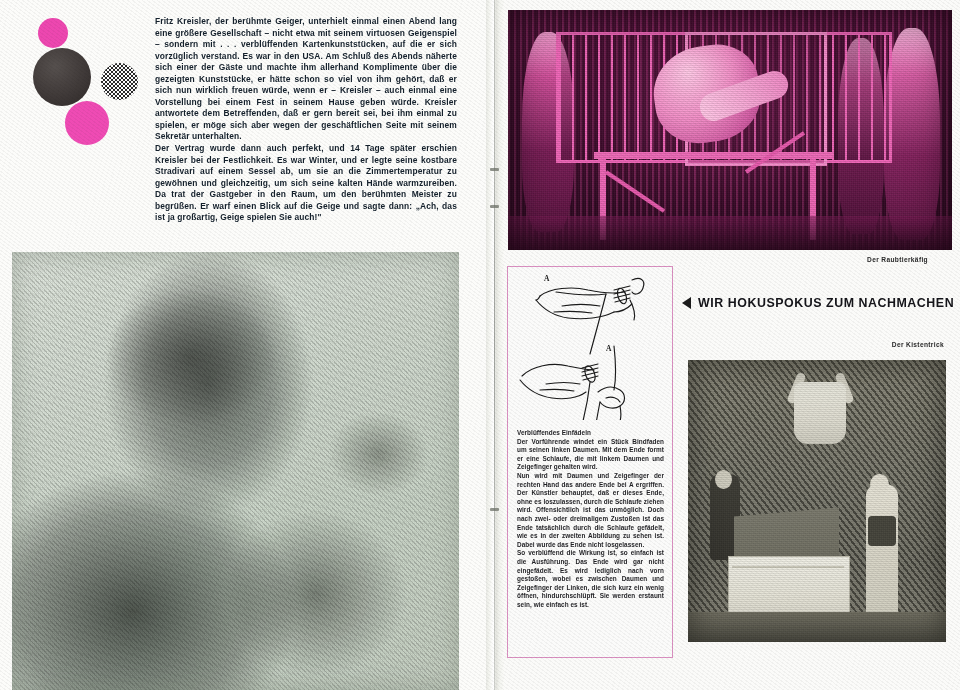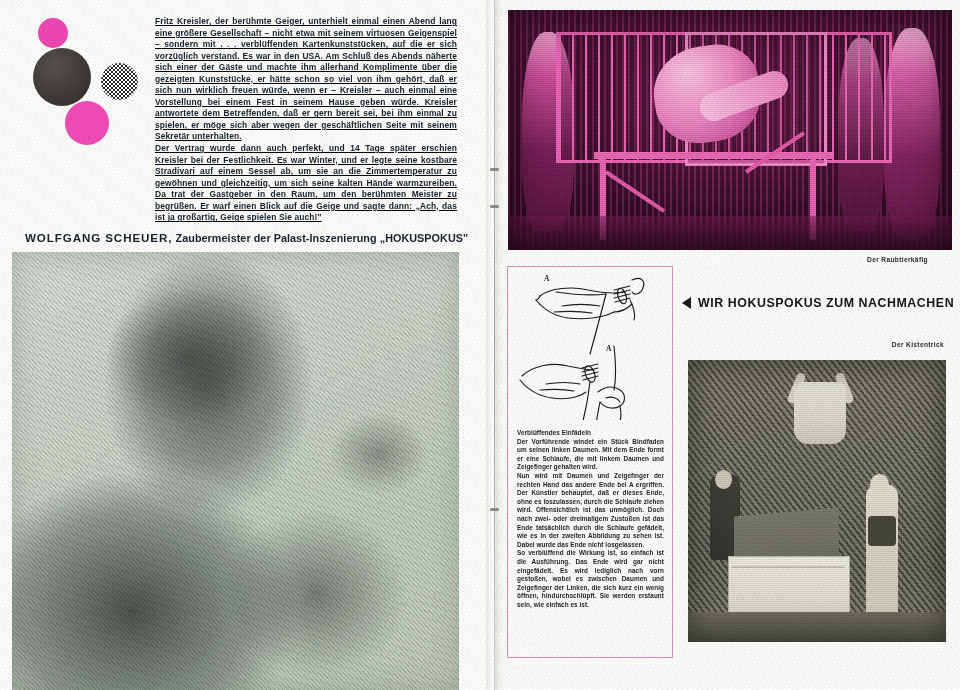--- a/index.html
+++ b/index.html
@@ -33,21 +33,21 @@
   .deco-dark{left:33px;top:48px;width:58px;height:58px;
              background:radial-gradient(circle at 38% 32%,#56504e,#3a3433 70%,#2e2826);}
   .deco-check{left:101px;top:63px;width:37px;height:37px;
     background-image:
       linear-gradient(45deg,#2a2a2a 25%,transparent 25%,transparent 75%,#2a2a2a 75%),
       linear-gradient(45deg,#2a2a2a 25%,transparent 25%,transparent 75%,#2a2a2a 75%);
     background-size:4px 4px;background-position:0 0,2px 2px;background-color:#fff;}
   .deco-pink-lg{left:65px;top:101px;width:44px;height:44px;background:#ef4bb4;}
 
   
-  .article{position:absolute;left:155px;top:16px;width:305px;text-decoration:underline;}
+  .article{position:absolute;left:155px;top:16px;width:305px;}
   .article p{
     margin:0;
     font-family:"Liberation Sans", sans-serif;
     font-size:8.5px;line-height:11.55px;
     color:#14202c;font-weight:700;letter-spacing:.12px;
     text-align:justify;
     font-stretch:condensed;
     transform:scaleX(.99);transform-origin:left top;
   }
   .article p + p{margin-top:0;}
@@ -214,24 +214,20 @@
   <div class="deco deco-pink-sm"></div>
   <div class="deco deco-dark"></div>
   <div class="deco deco-check"></div>
   <div class="deco deco-pink-lg"></div>
 
   <div class="article">
     <p>Fritz Kreisler, der berühmte Geiger, unterhielt einmal einen Abend lang eine größere Gesellschaft – nicht etwa mit seinem virtuosen Geigenspiel – sondern mit . . . verblüffenden Kartenkunststücken, auf die er sich vorzüglich verstand. Es war in den USA. Am Schluß des Abends näherte sich einer der Gäste und machte ihm allerhand Komplimente über die gezeigten Kunststücke, er hätte schon so viel von ihm gehört, daß er sich nun wirklich freuen würde, wenn er – Kreisler – auch einmal eine Vorstellung bei einem Fest in seinem Hause geben würde. Kreisler antwortete dem Betreffenden, daß er gern bereit sei, bei ihm einmal zu spielen, er möge sich aber wegen der geschäftlichen Seite mit seinem Sekretär unterhalten.</p>
     <p>Der Vertrag wurde dann auch perfekt, und 14 Tage später erschien Kreisler bei der Festlichkeit. Es war Winter, und er legte seine kostbare Stradivari auf einem Sessel ab, um sie an die Zimmertemperatur zu gewöhnen und gleichzeitig, um sich seine kalten Hände warmzureiben. Da trat der Gastgeber in den Raum, um den berühmten Meister zu begrüßen. Er warf einen Blick auf die Geige und sagte dann: „Ach, das ist ja großartig, Geige spielen Sie auch!"</p>
   </div>
 
-  <div class="headline">
-    <span class="bold">WOLFGANG SCHEUER,</span>
-    <span class="rest">Zaubermeister der Palast-Inszenierung „HOKUSPOKUS"</span>
-  </div>
 
   <div class="portrait">
     <div class="tone"></div>
     <div class="figtone"></div>
     <div class="halftone"></div>
     <div class="grain"></div>
     <div class="edge"></div>
   </div>
 
   <div class="cagewrap">

